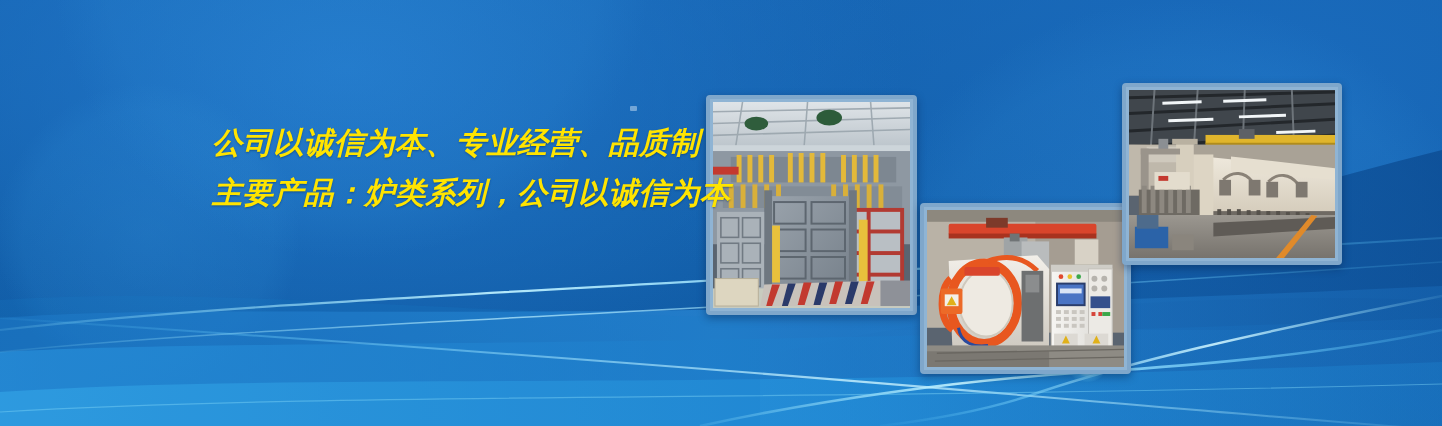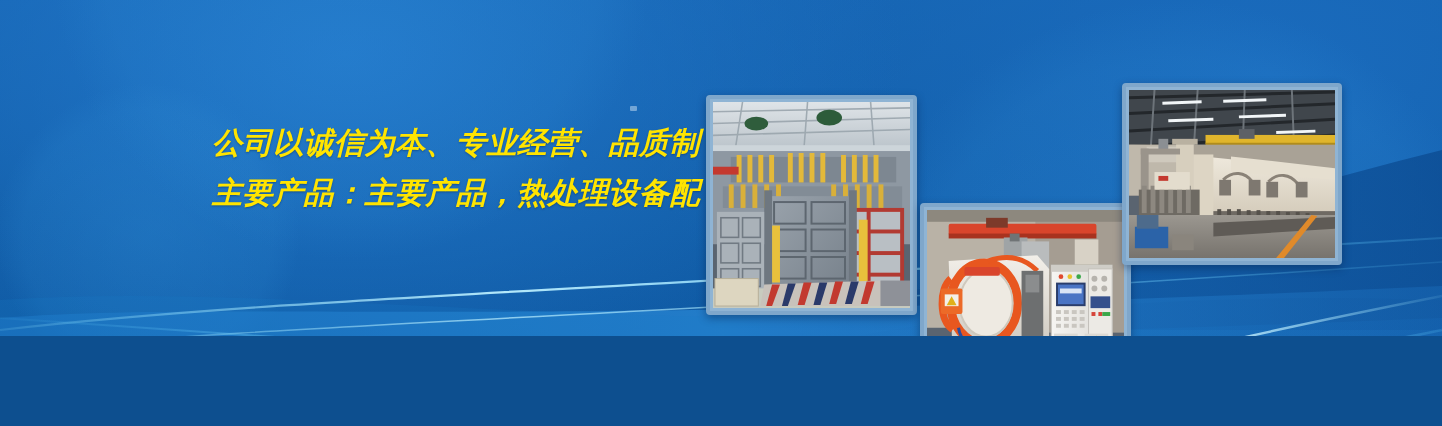--- a/index.html
+++ b/index.html
@@ -3,21 +3,21 @@
 <meta charset="utf-8">
 <style>
   html, body {
     margin: 0;
     padding: 0;
     background: #0d4f8f;
   }
   #banner {
     position: relative;
     width: 1442px;
-    height: 336px;
+    height: 426px;
     overflow: hidden;
     font-family: "DejaVu Sans", "Liberation Sans", sans-serif;
     background: #0369a1;
   }
 
   
   .bg-base {
     position: absolute;
     inset: 0;
     background:
@@ -166,21 +166,21 @@
     <path d="M1442,430 C1120,406 860,376 0,318" fill="none" stroke="url(#strokeGlow2)" stroke-width="2.0" opacity="0.9"></path>
     <path d="M1442,296 C1240,336 1130,362 1040,392 C990,410 930,420 880,426" fill="none" stroke="url(#strokeGlow2)" stroke-width="2.4"></path>
     <path d="M700,426 C820,400 960,380 1090,372 C1220,364 1340,352 1442,330" fill="none" stroke="url(#strokeGlow)" stroke-width="2.6"></path>
     <path d="M0,412 C340,392 760,402 1442,384" fill="none" stroke="#7fd4f7" stroke-width="1.1" opacity="0.45"></path>
   </svg>
 
   <div class="glow-node"></div>
 
   <div class="headline">
     <div class="line">公司以诚信为本、专业经营、品质制</div>
-    <div class="line">主要产品：主要产品，热处理设备配</div>
+    <div class="line">主要产品：炉类系列，公司以诚信为本</div>
   </div>
 
   <div class="artifact"></div>
 
   <div class="photo" id="photo-1">
     <div class="inner">
       <svg viewBox="0 0 200 210" preserveAspectRatio="none">
         <defs>
           <linearGradient id="p1roof" x1="0" y1="0" x2="0" y2="1">
             <stop offset="0" stop-color="#dfe4e8"></stop>

